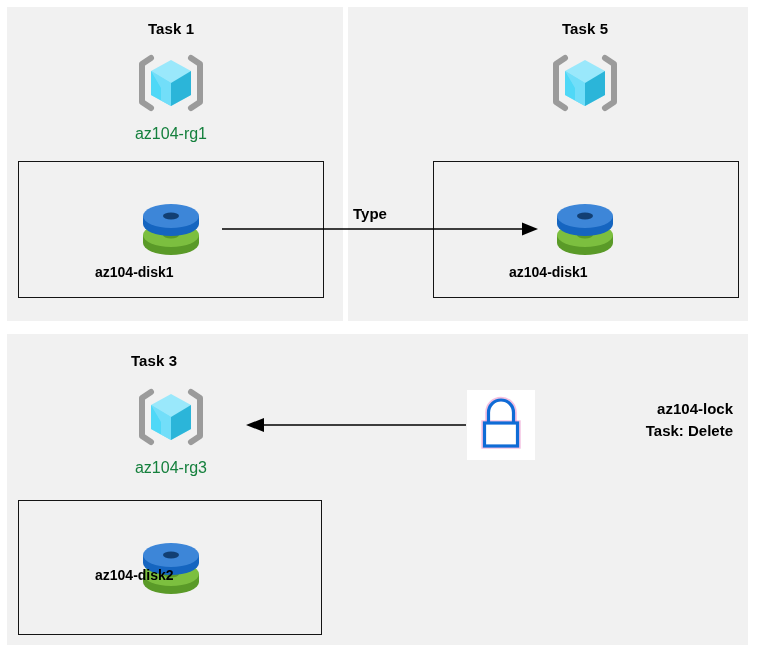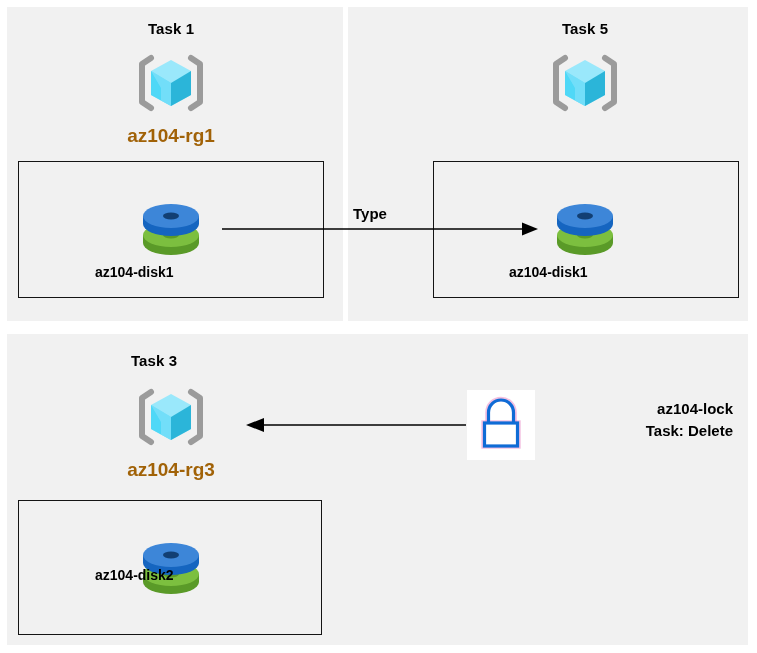--- a/index.html
+++ b/index.html
@@ -54,23 +54,23 @@
     width: 72px;
     height: 62px;
   }
   #rg-icon-1 { left: 135px; top: 52px; }
   #rg-icon-2 { left: 549px; top: 52px; }
   #rg-icon-3 { left: 135px; top: 386px; }
 
   
   .rg-name {
     position: absolute;
-    font-size: 19px;
-    font-weight: bold;
-    color: #a16207;
+    font-size: 16px;
+    font-weight: normal;
+    color: #15803d;
     text-align: center;
     white-space: nowrap;
   }
   #rg-name-1 { left: 95px;  top: 125px; width: 152px; }
   #rg-name-2 { left: 509px; top: 125px; width: 152px; }
   #rg-name-3 { left: 95px;  top: 459px; width: 152px; }
 
   
   .resource-box {
     position: absolute;

